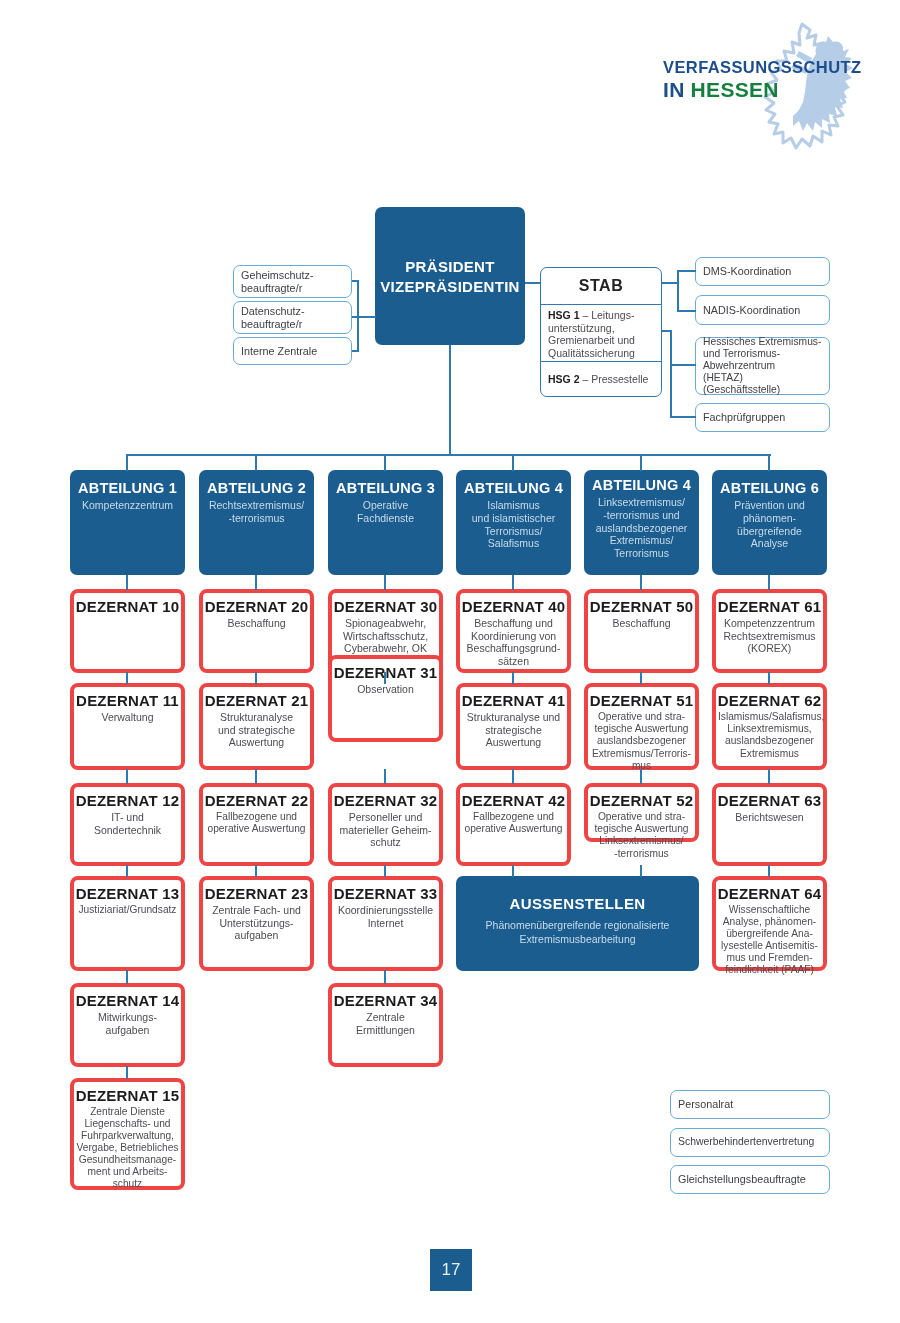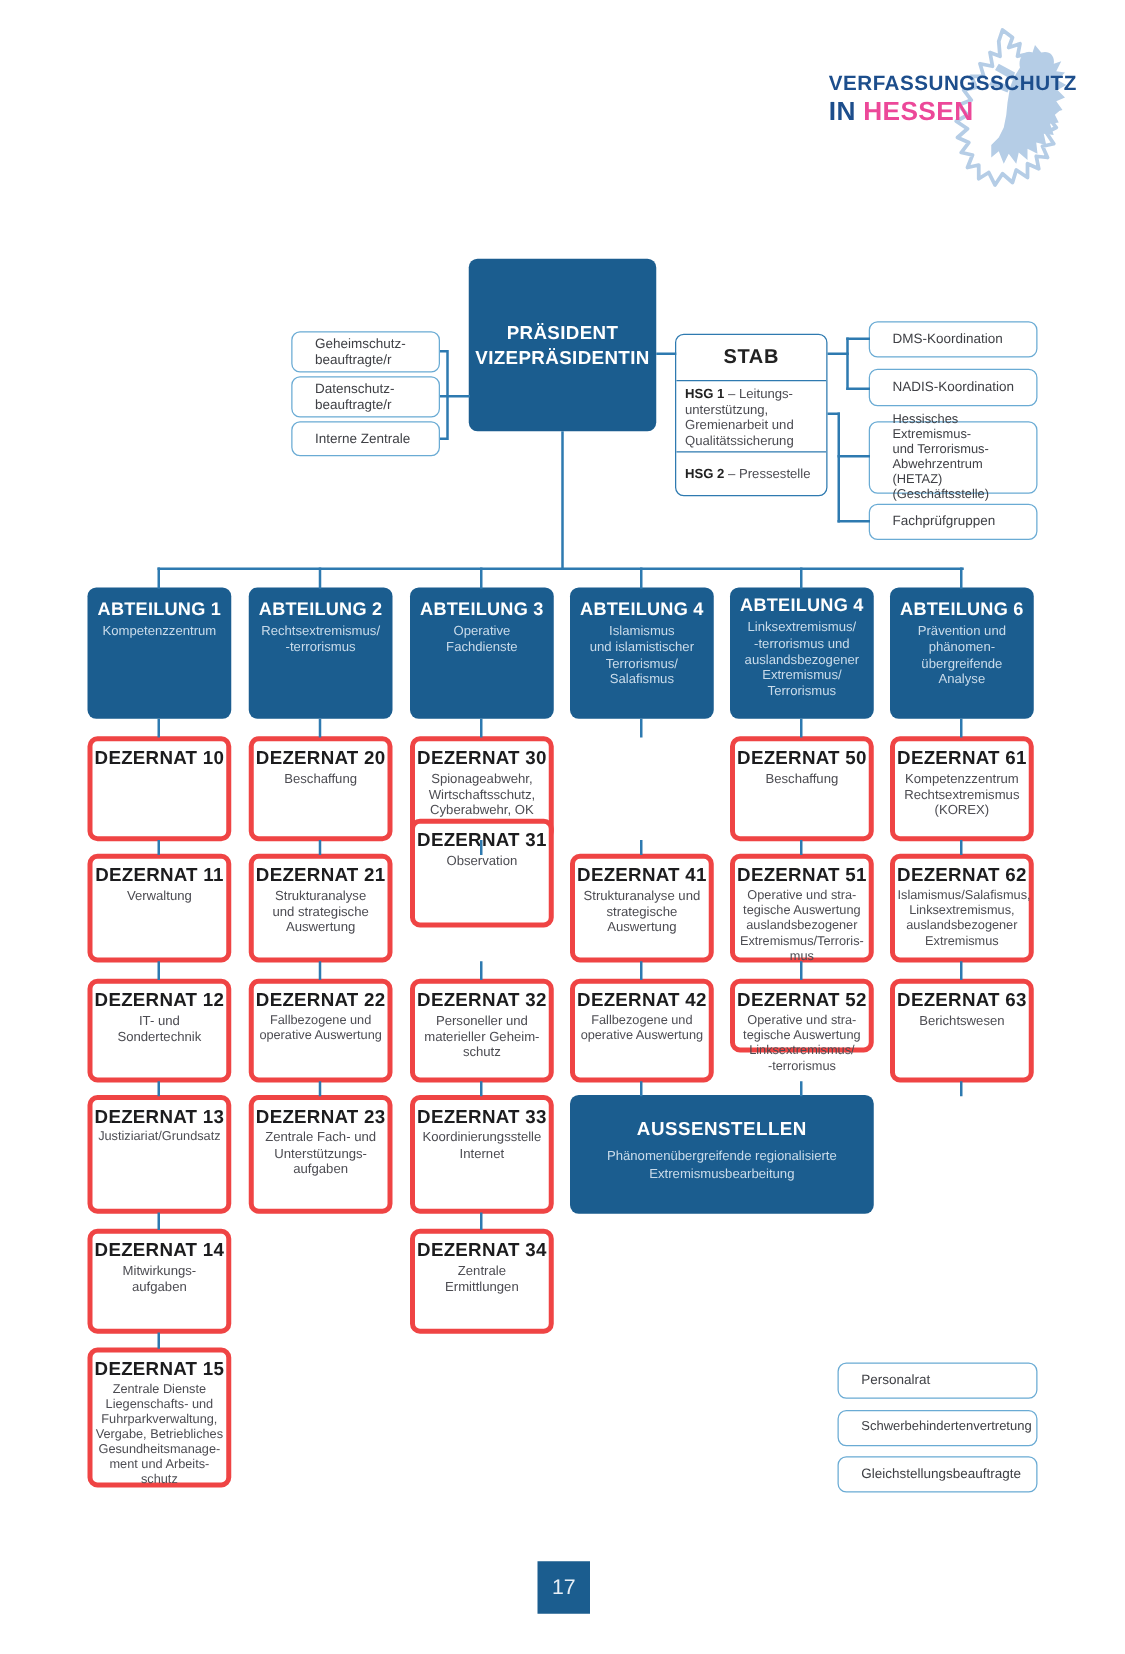--- a/index.html
+++ b/index.html
@@ -6,40 +6,40 @@
   .page{position:relative;width:900px;height:1323px;background:#fff;overflow:hidden;
         font-family:"Liberation Sans",sans-serif;}
   .line{position:absolute;background:#2e7ab0;}
 
   
   .logo-map{position:absolute;left:750px;top:18px;width:120px;height:142px;}
   .logo-text{position:absolute;left:663px;top:58px;}
   .logo-l1{font-size:16.5px;font-weight:bold;color:#1d4e8c;letter-spacing:.4px;}
   .logo-l2{font-size:21px;font-weight:bold;margin-top:1px;letter-spacing:.3px;}
   .logo-in{color:#1d4e8c;}
-  .logo-he{color:#ec4899;margin-left:6px;}
+  .logo-he{color:#15803d;margin-left:6px;}
 
   
   .box-dark{position:absolute;background:#1b5d8f;border-radius:7px;color:#fff;text-align:center;box-sizing:border-box;}
   .president{display:flex;flex-direction:column;justify-content:center;gap:3px;
              font-weight:bold;font-size:15px;letter-spacing:.3px;}
   .abt-title{font-weight:bold;font-size:14.5px;margin-top:10px;letter-spacing:.2px;}
   .abt-sub{font-size:10.5px;line-height:1.22;color:#c9dbea;margin-top:3px;white-space:pre-line;}
   .aus-title{font-weight:bold;font-size:15px;margin-top:19px;letter-spacing:.4px;}
   .aus-sub{font-size:10.5px;line-height:1.3;color:#c9dbea;margin-top:7px;white-space:pre-line;}
 
   
   .dez{position:absolute;background:#fff;border:4px solid #ef4444;border-radius:8px;
        text-align:center;box-sizing:border-box;}
   .dez-title{font-weight:bold;font-size:15px;color:#1c1c1e;margin-top:5px;letter-spacing:.2px;}
   .dez-body{font-size:10.5px;color:#4c4c52;line-height:1.2;margin-top:2px;white-space:pre-line;padding:0 2px;}
 
   
   .lite{position:absolute;background:#fff;border:1.5px solid #6aabd4;border-radius:7px;
-        display:flex;align-items:center;padding:2px 18px;font-size:10.8px;color:#3f4045;
+        display:flex;align-items:center;padding:2px 7px;font-size:10.8px;color:#3f4045;
         line-height:1.18;white-space:pre-line;box-sizing:border-box;}
   .nowrap{white-space:nowrap;}
 
   
   .stab{position:absolute;left:540px;top:267px;width:122px;height:130px;background:#fff;
         border:1.5px solid #2e7ab0;border-radius:7px;box-sizing:border-box;overflow:hidden;}
   .stab-title{height:36px;display:flex;align-items:center;justify-content:center;
               font-weight:bold;font-size:16px;color:#222;border-bottom:1.5px solid #2e7ab0;letter-spacing:.5px;}
   .stab-sec1{height:56px;padding:4px 7px 0 7px;font-size:10.5px;line-height:1.2;color:#4c4c52;box-sizing:border-box;}
   .stab-sec2{border-top:1.5px solid #2e7ab0;height:34px;display:flex;align-items:center;
@@ -139,20 +139,27 @@
   <div class="dez" style="left:199px;top:589px;width:115px;height:84px">
     <div class="dez-title">DEZERNAT 20</div>
     <div class="dez-body">Beschaffung</div>
   </div>
   <div class="dez" style="left:328px;top:589px;width:115px;height:84px">
     <div class="dez-title">DEZERNAT 30</div>
     <div class="dez-body">Spionageabwehr,
 Wirtschaftsschutz,
 Cyberabwehr, OK</div>
   </div>
+  <div class="dez" style="left:456px;top:589px;width:115px;height:84px">
+    <div class="dez-title">DEZERNAT 40</div>
+    <div class="dez-body">Beschaffung und
+Koordinierung von
+Beschaffungsgrund-
+sätzen</div>
+  </div>
   <div class="dez" style="left:584px;top:589px;width:115px;height:84px">
     <div class="dez-title">DEZERNAT 50</div>
     <div class="dez-body">Beschaffung</div>
   </div>
   <div class="dez" style="left:712px;top:589px;width:115px;height:84px">
     <div class="dez-title">DEZERNAT 61</div>
     <div class="dez-body">Kompetenzzentrum
 Rechtsextremismus
 (KOREX)</div>
   </div>
@@ -238,20 +245,29 @@
   </div>
   <div class="dez" style="left:328px;top:876px;width:115px;height:95px">
     <div class="dez-title">DEZERNAT 33</div>
     <div class="dez-body">Koordinierungsstelle
 Internet</div>
   </div>
   <div class="box-dark" style="left:456px;top:876px;width:243px;height:95px">
     <div class="aus-title">AUSSENSTELLEN</div>
     <div class="aus-sub">Phänomenübergreifende regionalisierte
 Extremismusbearbeitung</div>
+  </div>
+  <div class="dez" style="left:712px;top:876px;width:115px;height:95px">
+    <div class="dez-title">DEZERNAT 64</div>
+    <div class="dez-body" style="font-size:10.2px;line-height:1.18">Wissenschaftliche
+Analyse, phänomen-
+übergreifende Ana-
+lysestelle Antisemitis-
+mus und Fremden-
+feindlichkeit (PAAF)</div>
   </div>
 
   <div class="dez" style="left:70px;top:983px;width:115px;height:84px">
     <div class="dez-title">DEZERNAT 14</div>
     <div class="dez-body">Mitwirkungs-
 aufgaben</div>
   </div>
   <div class="dez" style="left:328px;top:983px;width:115px;height:84px">
     <div class="dez-title">DEZERNAT 34</div>
     <div class="dez-body">Zentrale

